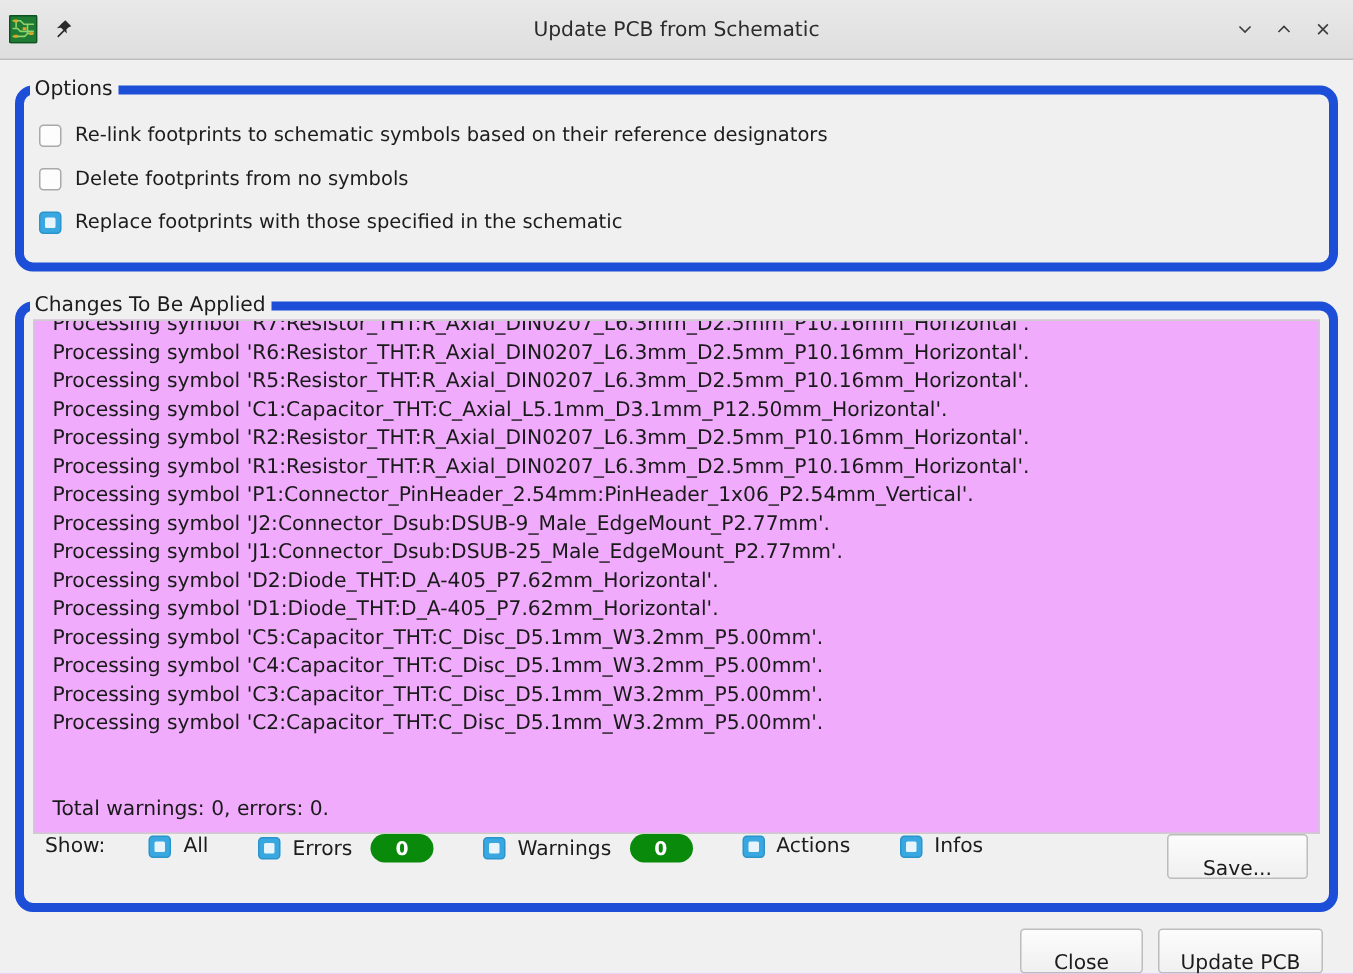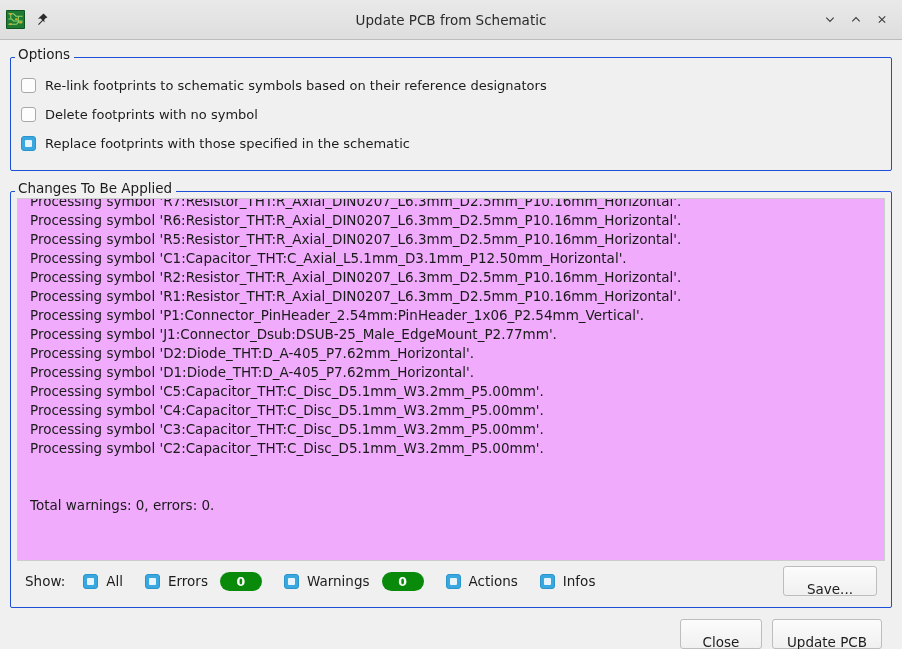--- a/index.html
+++ b/index.html
@@ -55,22 +55,22 @@
   .dialog-body {
     padding: 8px 10px 0 10px;
     height: calc(649px - 29px);
     display: flex;
     flex-direction: column;
   }
 
   
   .group {
     position: relative;
-    border: 1px solid #1d4ed8;
-    border-radius: 2px;
+    border: 6px solid #1d4ed8;
+    border-radius: 12px;
     margin-top: 9px;
     background: transparent;
   }
   .group > .group-title {
     position: absolute;
     top: -10px;
     left: 4px;
     background: #f0f0f0;
     padding: 0 4px 0 3px;
     font-size: 13.5px;
@@ -133,24 +133,24 @@
     font-size: 13.5px;
     line-height: 19px;
     color: #1a1a1a;
     white-space: pre;
   }
   .logline.spacer { height: 19px; }
 
   
   .showbar {
     display: flex;
-    align-items: center;
+    align-items: flex-start;
     height: 40px;
     padding: 0 2px 0 8px;
-    gap: 0;
+    gap: 11px;
   }
   .show-label { font-size: 13.5px; margin-right: 18px; }
   .filter {
     display: flex;
     align-items: center;
     gap: 8px;
     margin-right: 22px;
   }
   .badge {
     display: inline-flex;
@@ -242,41 +242,42 @@
   <div class="group group-options">
     <div class="group-title">Options</div>
 
     <div class="cbrow">
       <span class="cbox"></span>
       <span class="cblabel">Re-link footprints to schematic symbols based on their reference designators</span>
     </div>
 
     <div class="cbrow">
       <span class="cbox"></span>
-      <span class="cblabel">Delete footprints with no symbol</span>
+      <span class="cblabel">Delete footprints from no symbols</span>
     </div>
 
     <div class="cbrow">
       <span class="cbox checked"></span>
       <span class="cblabel">Replace footprints with those specified in the schematic</span>
     </div>
   </div>
 
   <div class="group group-changes">
     <div class="group-title">Changes To Be Applied</div>
 
     <div class="logpane">
       <div class="logscroll" id="log-container">
           <div class="logline">Processing symbol 'R7:Resistor_THT:R_Axial_DIN0207_L6.3mm_D2.5mm_P10.16mm_Horizontal'.</div>
           <div class="logline">Processing symbol 'R6:Resistor_THT:R_Axial_DIN0207_L6.3mm_D2.5mm_P10.16mm_Horizontal'.</div>
           <div class="logline">Processing symbol 'R5:Resistor_THT:R_Axial_DIN0207_L6.3mm_D2.5mm_P10.16mm_Horizontal'.</div>
           <div class="logline">Processing symbol 'C1:Capacitor_THT:C_Axial_L5.1mm_D3.1mm_P12.50mm_Horizontal'.</div>
           <div class="logline">Processing symbol 'R2:Resistor_THT:R_Axial_DIN0207_L6.3mm_D2.5mm_P10.16mm_Horizontal'.</div>
           <div class="logline">Processing symbol 'R1:Resistor_THT:R_Axial_DIN0207_L6.3mm_D2.5mm_P10.16mm_Horizontal'.</div>
           <div class="logline">Processing symbol 'P1:Connector_PinHeader_2.54mm:PinHeader_1x06_P2.54mm_Vertical'.</div>
+          <div class="logline">Processing symbol 'J2:Connector_Dsub:DSUB-9_Male_EdgeMount_P2.77mm'.</div>
           <div class="logline">Processing symbol 'J1:Connector_Dsub:DSUB-25_Male_EdgeMount_P2.77mm'.</div>
           <div class="logline">Processing symbol 'D2:Diode_THT:D_A-405_P7.62mm_Horizontal'.</div>
           <div class="logline">Processing symbol 'D1:Diode_THT:D_A-405_P7.62mm_Horizontal'.</div>
           <div class="logline">Processing symbol 'C5:Capacitor_THT:C_Disc_D5.1mm_W3.2mm_P5.00mm'.</div>
           <div class="logline">Processing symbol 'C4:Capacitor_THT:C_Disc_D5.1mm_W3.2mm_P5.00mm'.</div>
           <div class="logline">Processing symbol 'C3:Capacitor_THT:C_Disc_D5.1mm_W3.2mm_P5.00mm'.</div>
           <div class="logline">Processing symbol 'C2:Capacitor_THT:C_Disc_D5.1mm_W3.2mm_P5.00mm'.</div>
           <div class="logline spacer"></div>
           <div class="logline spacer"></div>
           <div class="logline">Total warnings: 0, errors: 0.</div>

